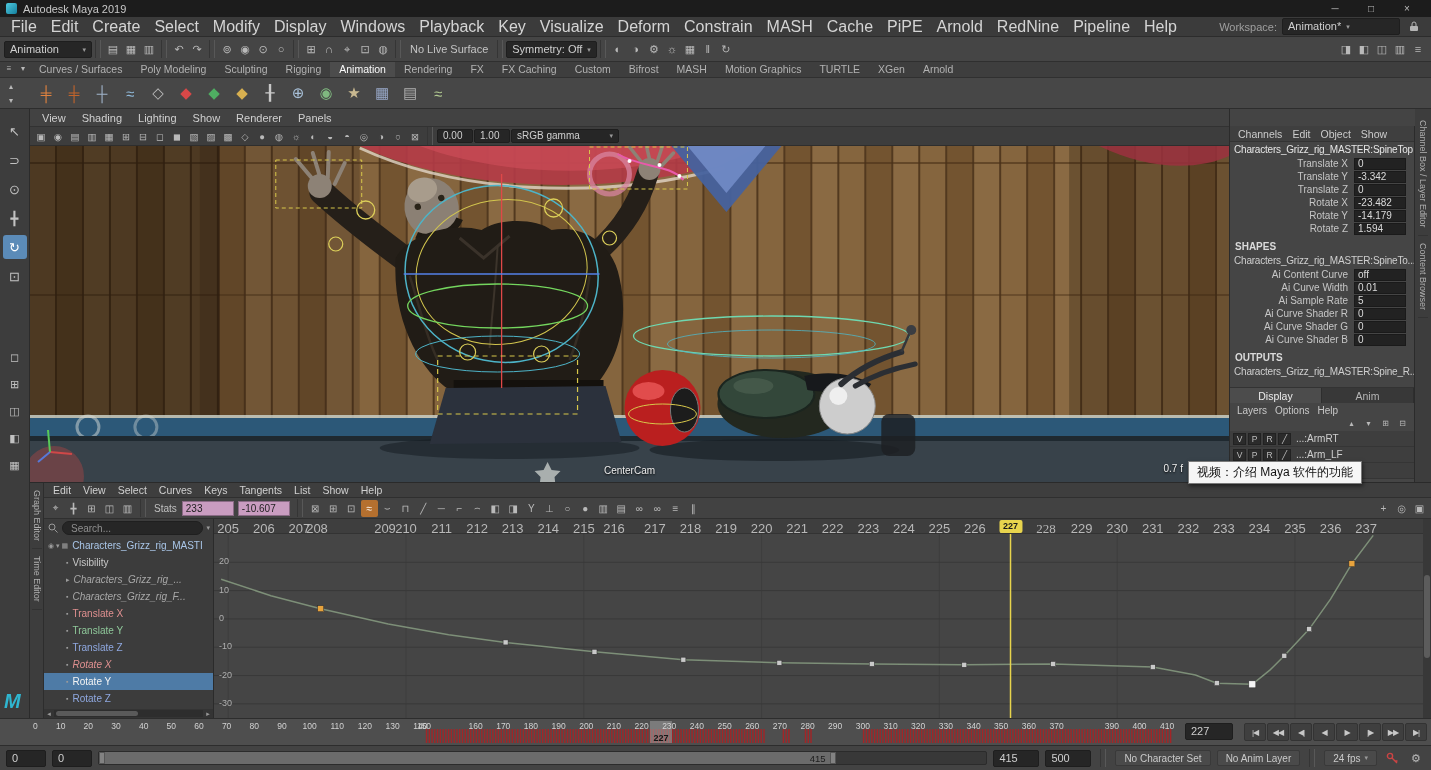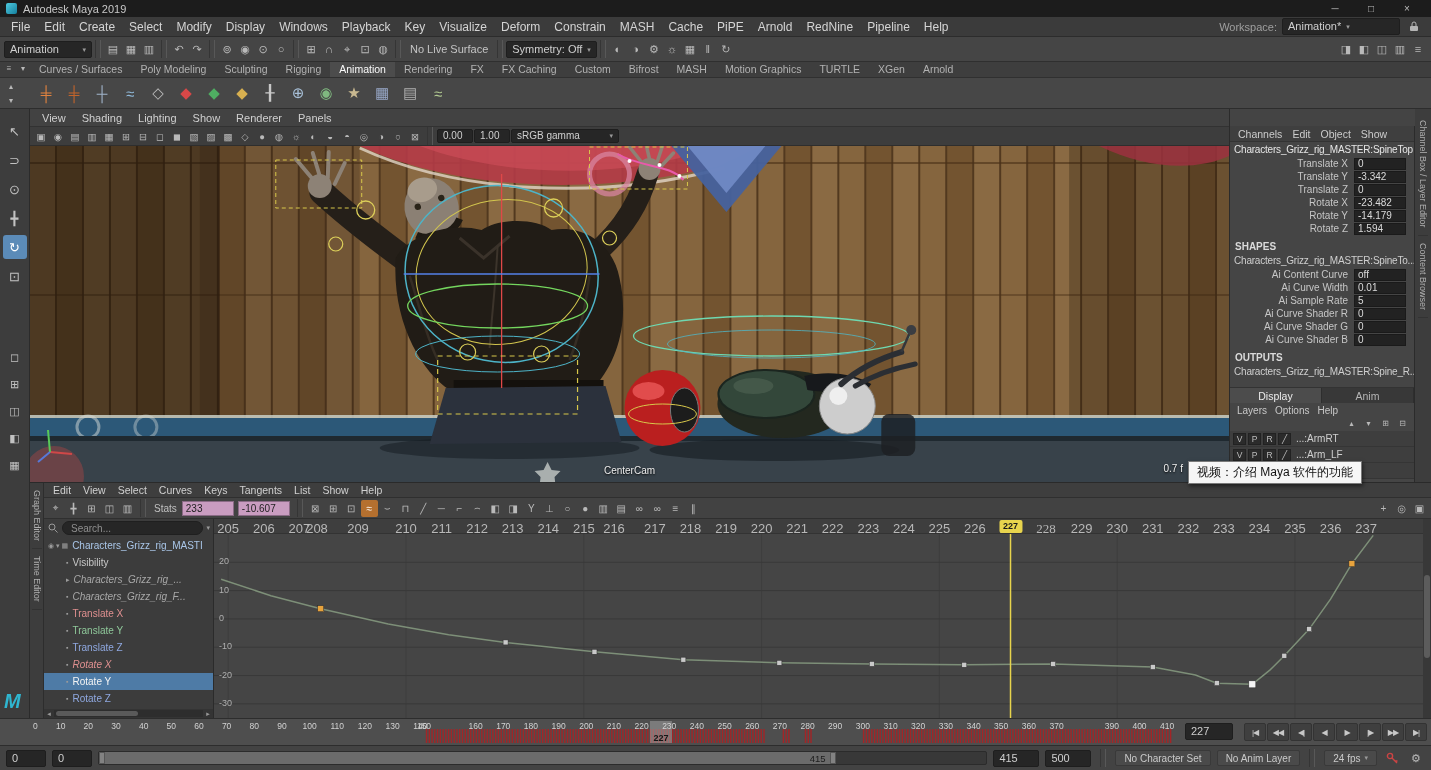--- a/index.html
+++ b/index.html
@@ -18,21 +18,21 @@
 .caret{font-size:7px;color:#9a9a9a}
 
 
 .titlebar{left:0;top:0;width:100%;height:17px;background:#1c1c1c;display:flex;align-items:center;gap:6px;padding:0 6px;color:#c8c8c8}
 .maya-ico{width:11px;height:11px;background:linear-gradient(135deg,#4ecbe0,#157f9e);border-radius:2px;flex:none}
 .win-controls{margin-left:auto;display:flex}
 .win-btn{width:36px;height:17px;display:flex;align-items:center;justify-content:center;font-size:10px;color:#bbb}
 
 
 .menubar{left:0;top:17px;width:100%;height:20px;background:#3b3b3b;display:flex;align-items:center;padding:0 4px;border-bottom:1px solid #2c2c2c}
-.menu-item{padding:0 7px;font-size:12px;color:#d4d4d4}
+.menu-item{padding:0 7px;font-size:16px;color:#d4d4d4}
 .workspace{margin-left:auto;display:flex;align-items:center;gap:5px;color:#9f9f9f;padding-right:4px}
 .workspace .fld{width:118px}
 
 
 .statusline{left:0;top:37px;width:100%;height:25px;background:#454545;display:flex;align-items:center;padding:0 4px;border-bottom:1px solid #2f2f2f}
 .mode-select{width:88px;justify-content:space-between}
 .live-lbl{color:#c4c4c4;padding:0 6px;white-space:nowrap}
 
 
 .shelftabs{left:0;top:62px;width:100%;height:16px;background:#3e3e3e;display:flex;align-items:flex-end;border-bottom:1px solid #303030;padding-left:2px}
@@ -751,21 +751,21 @@
               </div>
             <span class="scr-btn">▸</span>
           </div>
         </div>
         <div class="ge-plot">
           <div class="ge-ruler" id="ge-ruler">
               <span class="ge-rnum" style="left: 14.2235px;">205</span>
               <span class="ge-rnum" style="left: 49.7824px;">206</span>
               <span class="ge-rnum" style="left: 85.3412px;">207</span>
               <span class="ge-rnum" style="left: 103px;">208</span>
-              <span class="ge-rnum" style="left: 144px;">209</span>
+              <span class="ge-rnum" style="left: 171px;">209</span>
               <span class="ge-rnum" style="left: 192.018px;">210</span>
               <span class="ge-rnum" style="left: 227.576px;">211</span>
               <span class="ge-rnum" style="left: 263.135px;">212</span>
               <span class="ge-rnum" style="left: 298.694px;">213</span>
               <span class="ge-rnum" style="left: 334.253px;">214</span>
               <span class="ge-rnum" style="left: 369.812px;">215</span>
               <span class="ge-rnum" style="left: 400px;">216</span>
               <span class="ge-rnum" style="left: 440.929px;">217</span>
               <span class="ge-rnum" style="left: 476.488px;">218</span>
               <span class="ge-rnum" style="left: 512.047px;">219</span>

